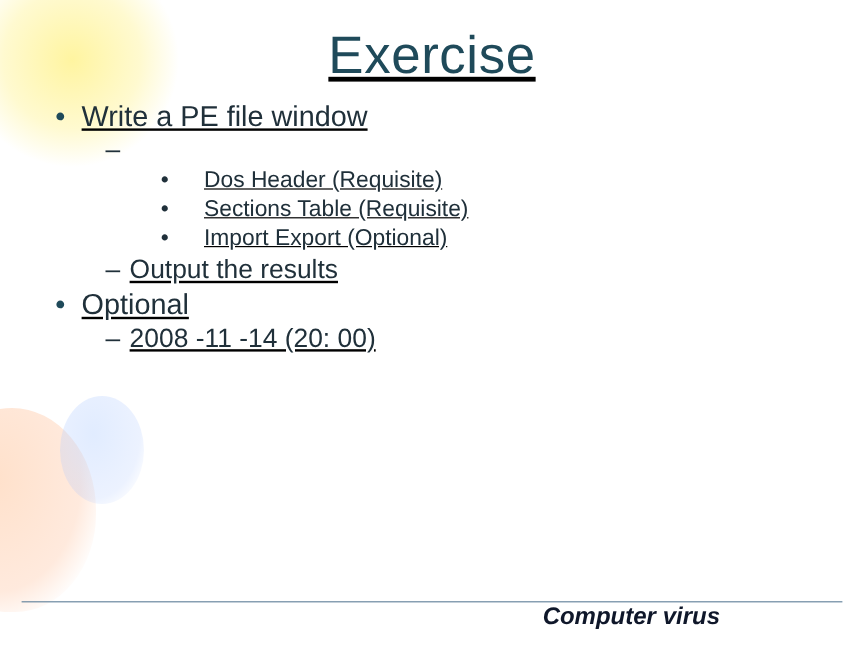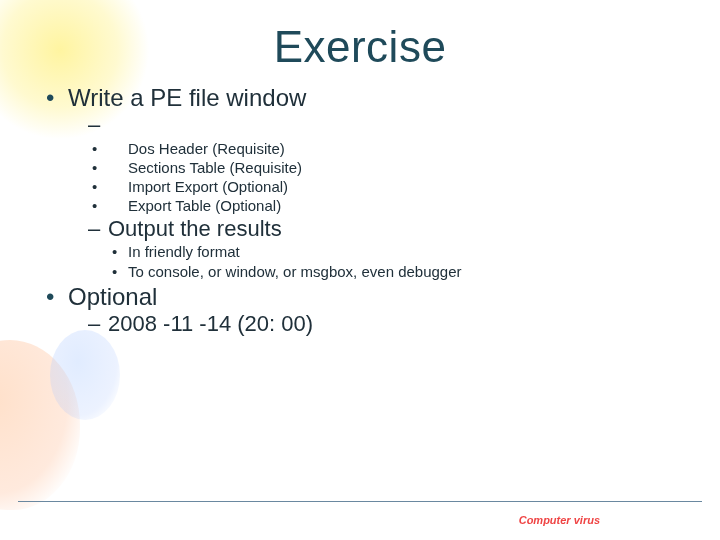--- a/index.html
+++ b/index.html
@@ -36,20 +36,21 @@
     width: 70px; height: 90px;
     background: radial-gradient(ellipse at 40% 35%, rgba(200,220,255,0.55), rgba(160,190,255,0.2) 65%, rgba(160,190,255,0) 85%);
     border-radius: 50%;
   }
   .slide {
     position: relative;
     z-index: 1;
     width: 720px;
     height: 540px;
     padding: 22px 44px 0 44px;
+    text-decoration: underline;
   }
   .title {
     text-align: center;
     font-size: 44px;
     color: #1f4a5a;
     font-weight: 400;
     margin-bottom: 12px;
     letter-spacing: 0.5px;
   }
   ul.lvl1 {
@@ -80,46 +81,46 @@
   ul.lvl2 > li > .wrap {
     display: inline;
   }
   ul.lvl2 > li.multiline {
     text-indent: -20px;
     padding-left: 20px;
   }
   ul.lvl2 > li.multiline::before { text-indent: 0; }
   ul.lvl3 {
     list-style: none;
-    font-size: 15px;
-    margin-left: 24px;
+    font-size: 19px;
+    margin-left: 66px;
     color: #20303a;
   }
   ul.lvl3 > li { line-height: 1.28; }
   ul.lvl3 > li::before {
     content: "•";
     display: inline-block;
     width: 16px;
   }
   .footer-line {
     position: absolute;
     left: 18px;
     right: 18px;
     bottom: 38px;
     border-top: 1px solid #6a88a0;
   }
   .footer-label {
     position: absolute;
     right: 120px;
     bottom: 14px;
     font-family: Arial, Helvetica, sans-serif;
-    font-size: 11px;
+    font-size: 20px;
     font-weight: 700;
     font-style: italic;
-    color: #ef4444;
+    color: #0f172a;
   }
 </style>
 </head>
 <body>
 
 <div class="bg-decoration">
   <div class="sun"></div>
   <div class="balloon1"></div>
   <div class="balloon2"></div>
 </div>
@@ -128,28 +129,23 @@
   <h1 class="title">Exercise</h1>
 
   <ul class="lvl1">
     <li><span>Write a PE file window</span>
       <ul class="lvl2">
         <li class="multiline">
           <ul class="lvl3">
             <li><span>Dos Header (Requisite)</span></li>
             <li><span>Sections Table (Requisite)</span></li>
             <li><span>Import Export (Optional)</span></li>
-            <li><span>Export Table (Optional)</span></li>
           </ul>
         </li>
         <li><span>Output the results</span>
-          <ul class="lvl3">
-            <li><span>In friendly format</span></li>
-            <li><span>To console, or window, or msgbox, even debugger</span></li>
-          </ul>
         </li>
       </ul>
     </li>
     <li><span>Optional</span>
       <ul class="lvl2">
         <li><span>2008 -11 -14 (20: 00)</span></li>
       </ul>
     </li>
   </ul>
 

